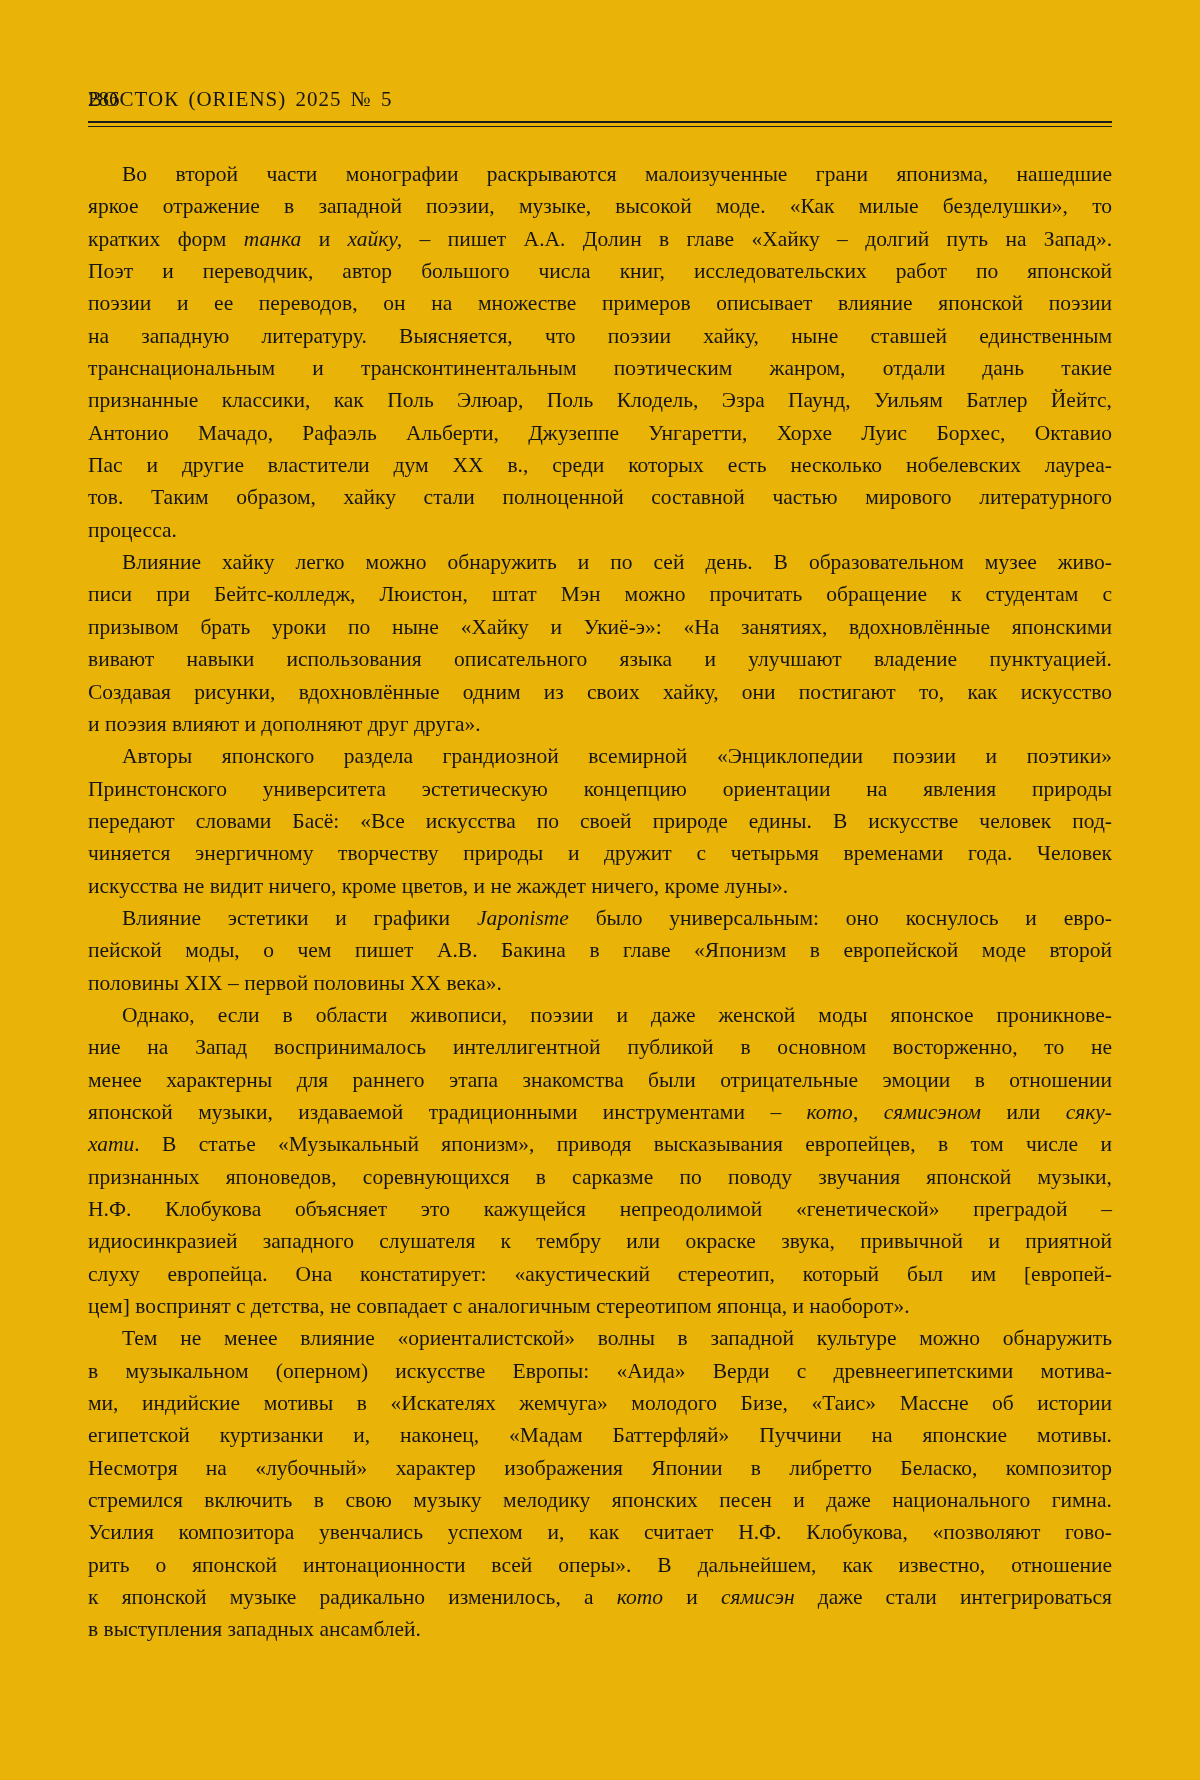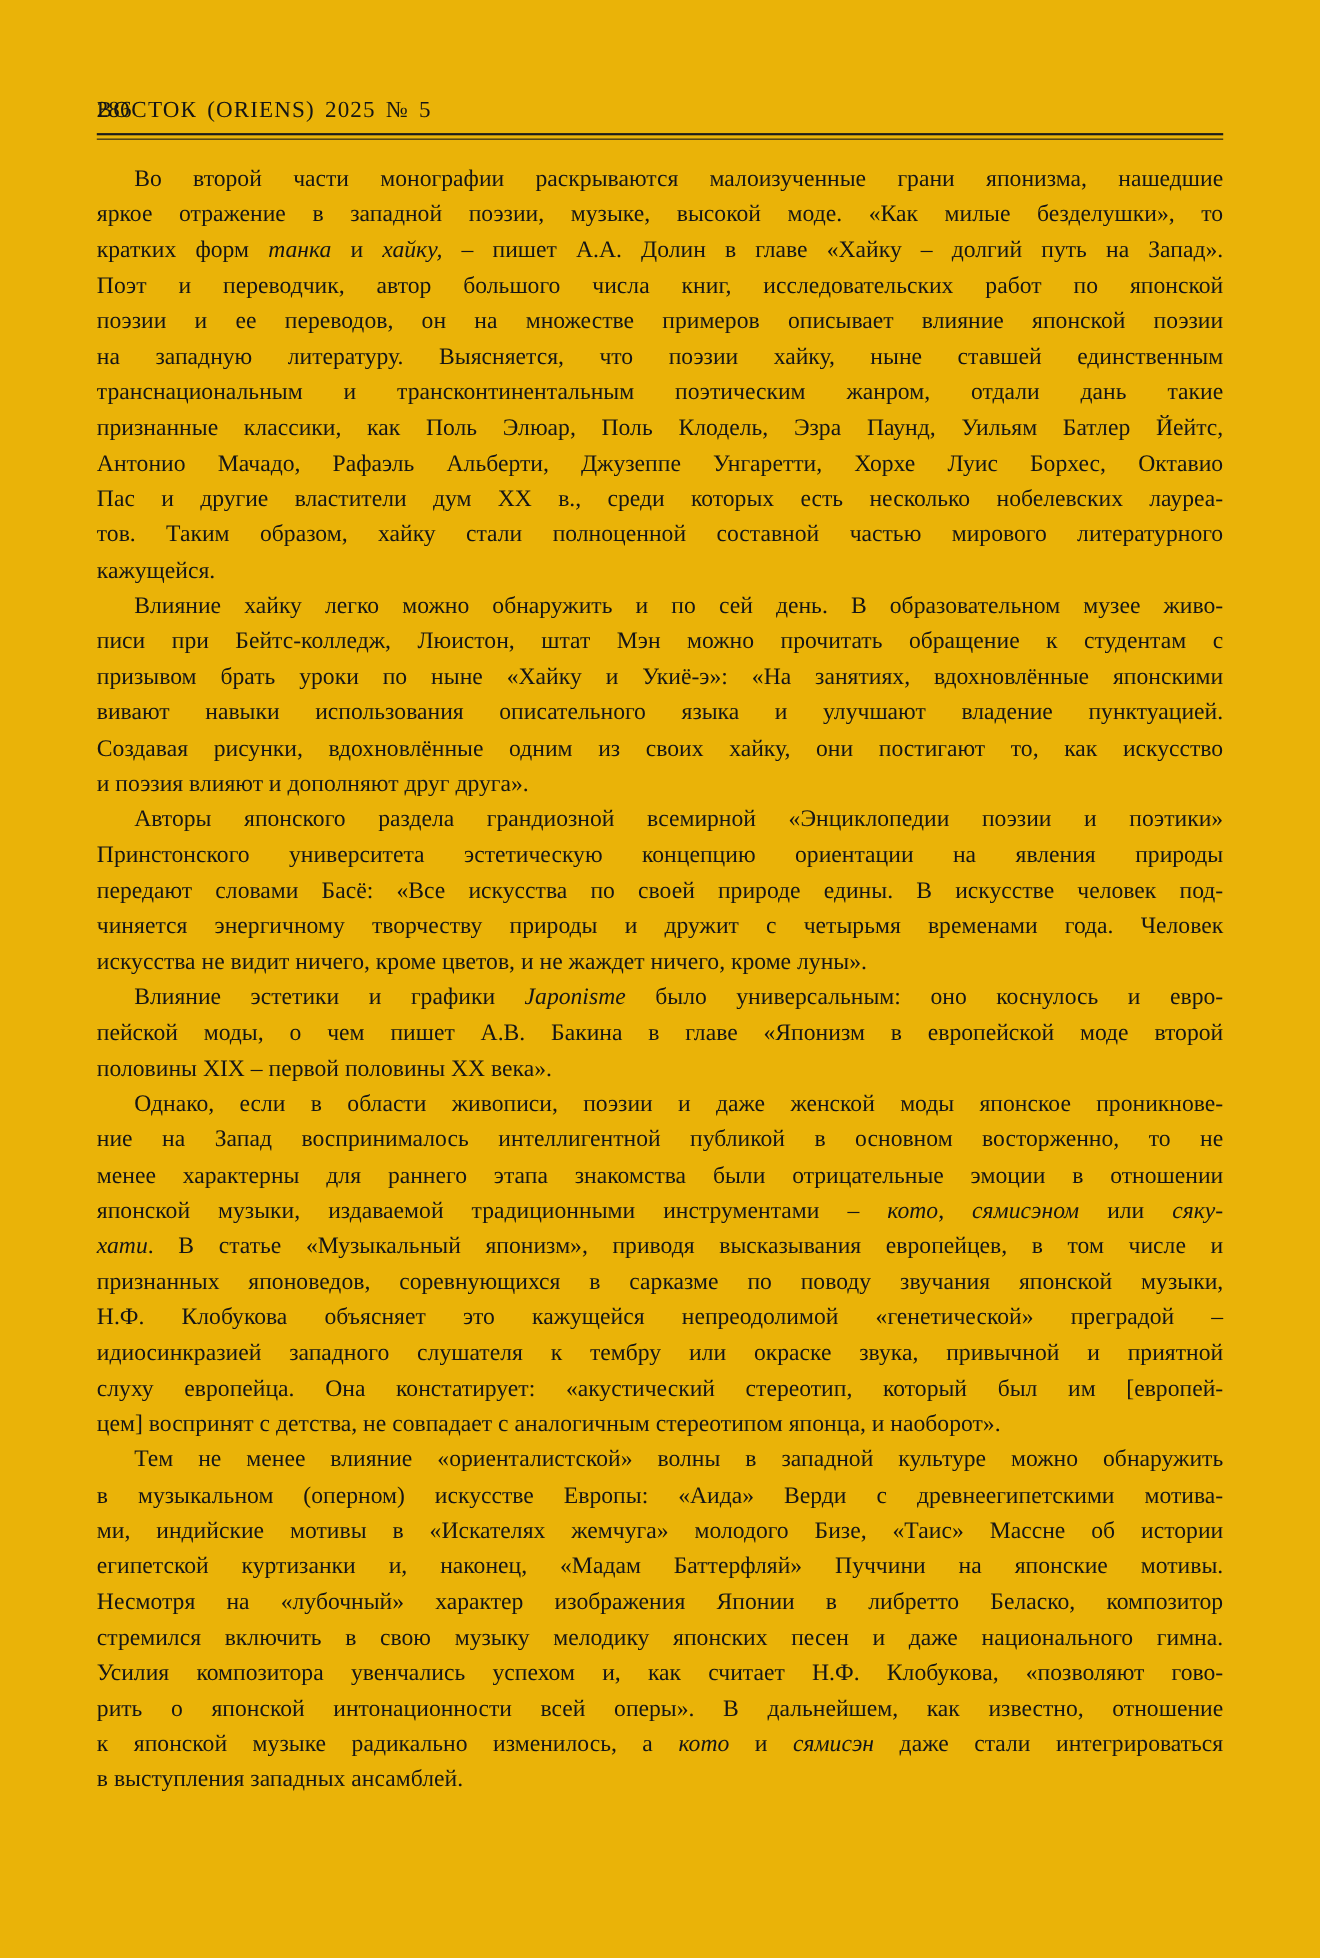--- a/index.html
+++ b/index.html
@@ -25,21 +25,21 @@
   .head-rule {
     position: absolute;
     left: 88px; top: 121px; width: 1024px;
     height: 3px;
     border-top: 2px solid #1c1c1c;
     border-bottom: 1px solid #1c1c1c;
   }
 
   .article {
     position: absolute;
-    left: 88px; top: 146px; width: 1024px;
+    left: 88px; top: 158px; width: 1024px;
     font-size: 21.5px;
   }
   .para { margin: 0; padding: 0; }
   .line {
     line-height: 32.34px;
     text-align: justify;
     text-align-last: justify;
   }
   .line.first { text-indent: 34px; }
   .line.last { text-align-last: left; }
@@ -60,21 +60,21 @@
         <div class="line"><span>яркое отражение в западной поэзии, музыке, высокой моде. «Как милые безделушки», то</span></div>
         <div class="line"><span>кратких форм </span><em>танка</em><span> и </span><em>хайку,</em><span> – пишет А.А. Долин в главе «Хайку – долгий путь на Запад».</span></div>
         <div class="line"><span>Поэт и переводчик, автор большого числа книг, исследовательских работ по японской</span></div>
         <div class="line"><span>поэзии и ее переводов, он на множестве примеров описывает влияние японской поэзии</span></div>
         <div class="line"><span>на западную литературу. Выясняется, что поэзии хайку, ныне ставшей единственным</span></div>
         <div class="line"><span>транснациональным и трансконтинентальным поэтическим жанром, отдали дань такие</span></div>
         <div class="line"><span>признанные классики, как Поль Элюар, Поль Клодель, Эзра Паунд, Уильям Батлер Йейтс,</span></div>
         <div class="line"><span>Антонио Мачадо, Рафаэль Альберти, Джузеппе Унгаретти, Хорхе Луис Борхес, Октавио</span></div>
         <div class="line"><span>Пас и другие властители дум XX в., среди которых есть несколько нобелевских лауреа-</span></div>
         <div class="line"><span>тов. Таким образом, хайку стали полноценной составной частью мирового литературного</span></div>
-        <div class="line last"><span>кажущейся.</span></div>
+        <div class="line last"><span>процесса.</span></div>
       </div>
       <div class="para">
         <div class="line first"><span>Влияние хайку легко можно обнаружить и по сей день. В образовательном музее живо-</span></div>
         <div class="line"><span>писи при Бейтс-колледж, Люистон, штат Мэн можно прочитать обращение к студентам с</span></div>
         <div class="line"><span>призывом брать уроки по ныне «Хайку и Укиё-э»: «На занятиях, вдохновлённые японскими</span></div>
         <div class="line"><span>вивают навыки использования описательного языка и улучшают владение пунктуацией.</span></div>
         <div class="line"><span>Создавая рисунки, вдохновлённые одним из своих хайку, они постигают то, как искусство</span></div>
         <div class="line last"><span>и поэзия влияют и дополняют друг друга».</span></div>
       </div>
       <div class="para">

